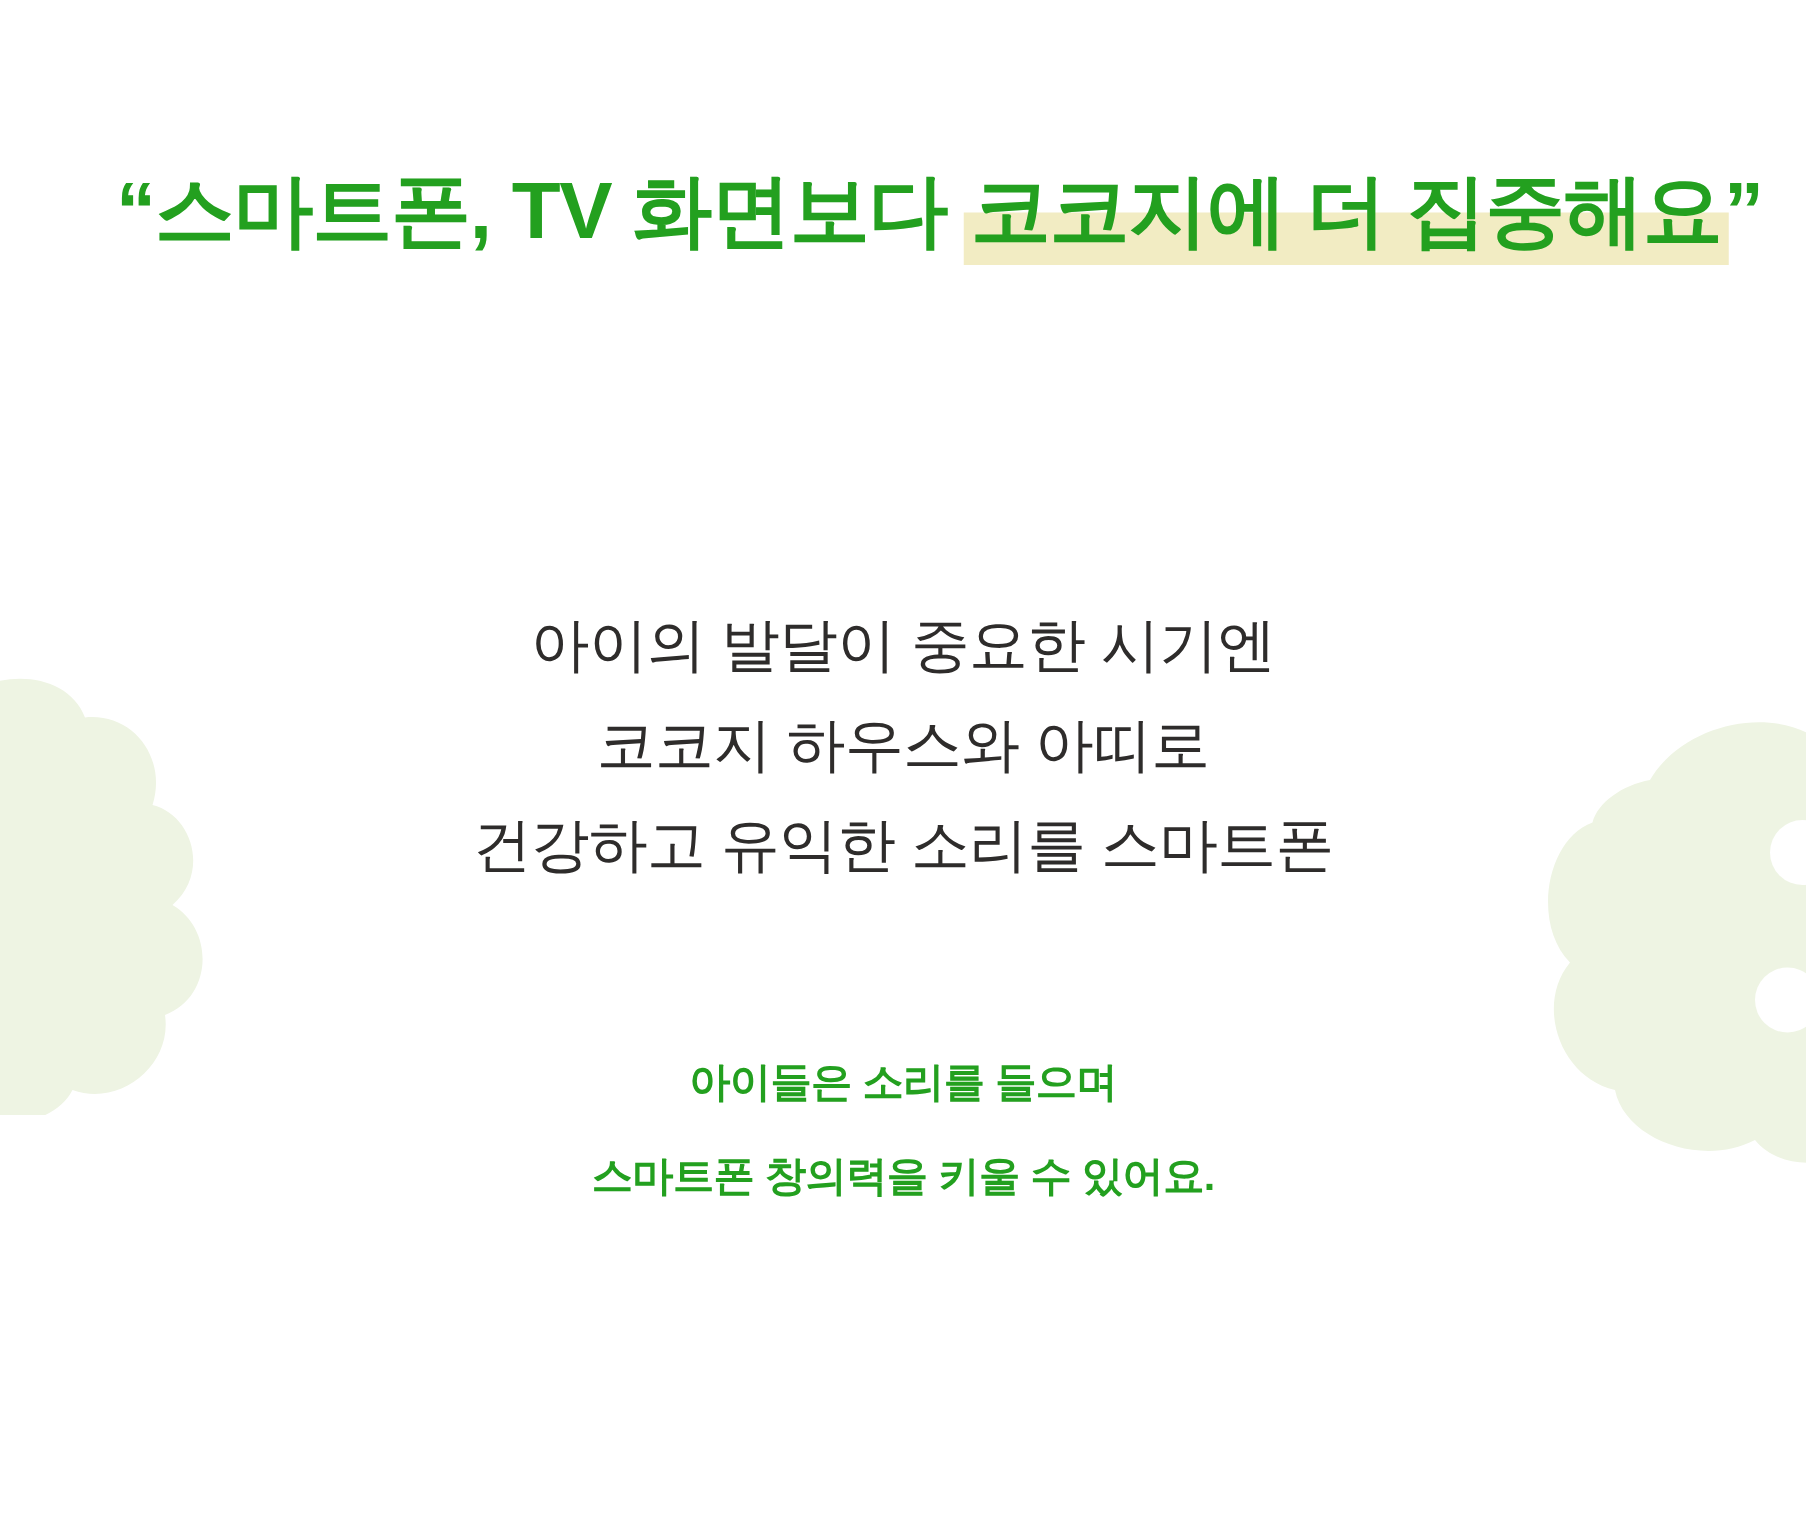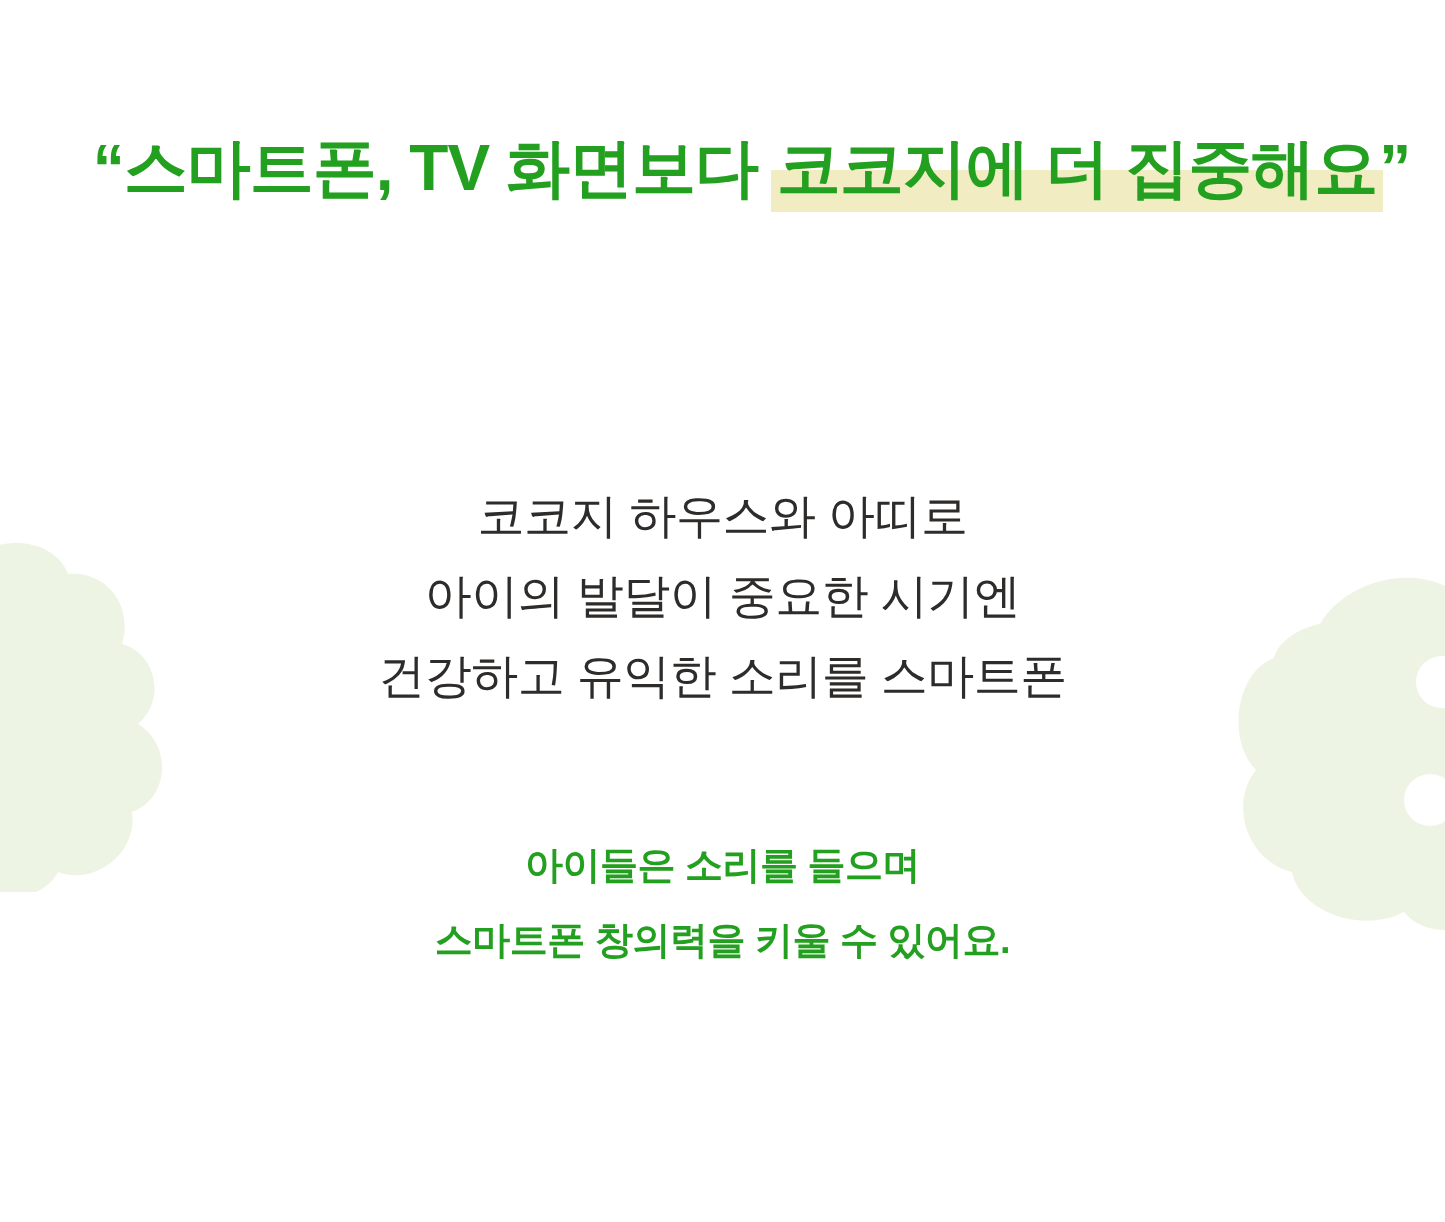--- a/index.html
+++ b/index.html
@@ -105,21 +105,21 @@
 
   
   .emphasis {
     position: absolute;
     left: 0;
     top: 828px;
     width: 1445px;
     text-align: center;
     z-index: 2;
     color: #23a01f;
-    font-size: 38px;
+    font-size: 33px;
     font-weight: 700;
     line-height: 75px;
     letter-spacing: -0.5px;
     white-space: nowrap;
   }
   .emphasis .line {
     display: block;
   }
 </style>
 </head>
@@ -182,22 +182,22 @@
       </g>
     </svg>
 
   </div>
 
   <h1 class="headline">
     <span class="quote">“</span><span>스마트폰, TV 화면보다 </span><span class="hl">코코지에 더 집중해요</span><span class="quote">”</span>
   </h1>
 
   <div class="body-copy">
+    <span class="line">아이의 발달이 중요한 시기엔</span>
     <span class="line">코코지 하우스와 아띠로</span>
-    <span class="line">아이의 발달이 중요한 시기엔</span>
     <span class="line">건강하고 유익한 소리를 스마트폰</span>
   </div>
 
   <div class="emphasis">
     <span class="line">아이들은 소리를 들으며</span>
     <span class="line">스마트폰 창의력을 키울 수 있어요.</span>
   </div>
 
 </div>
 

